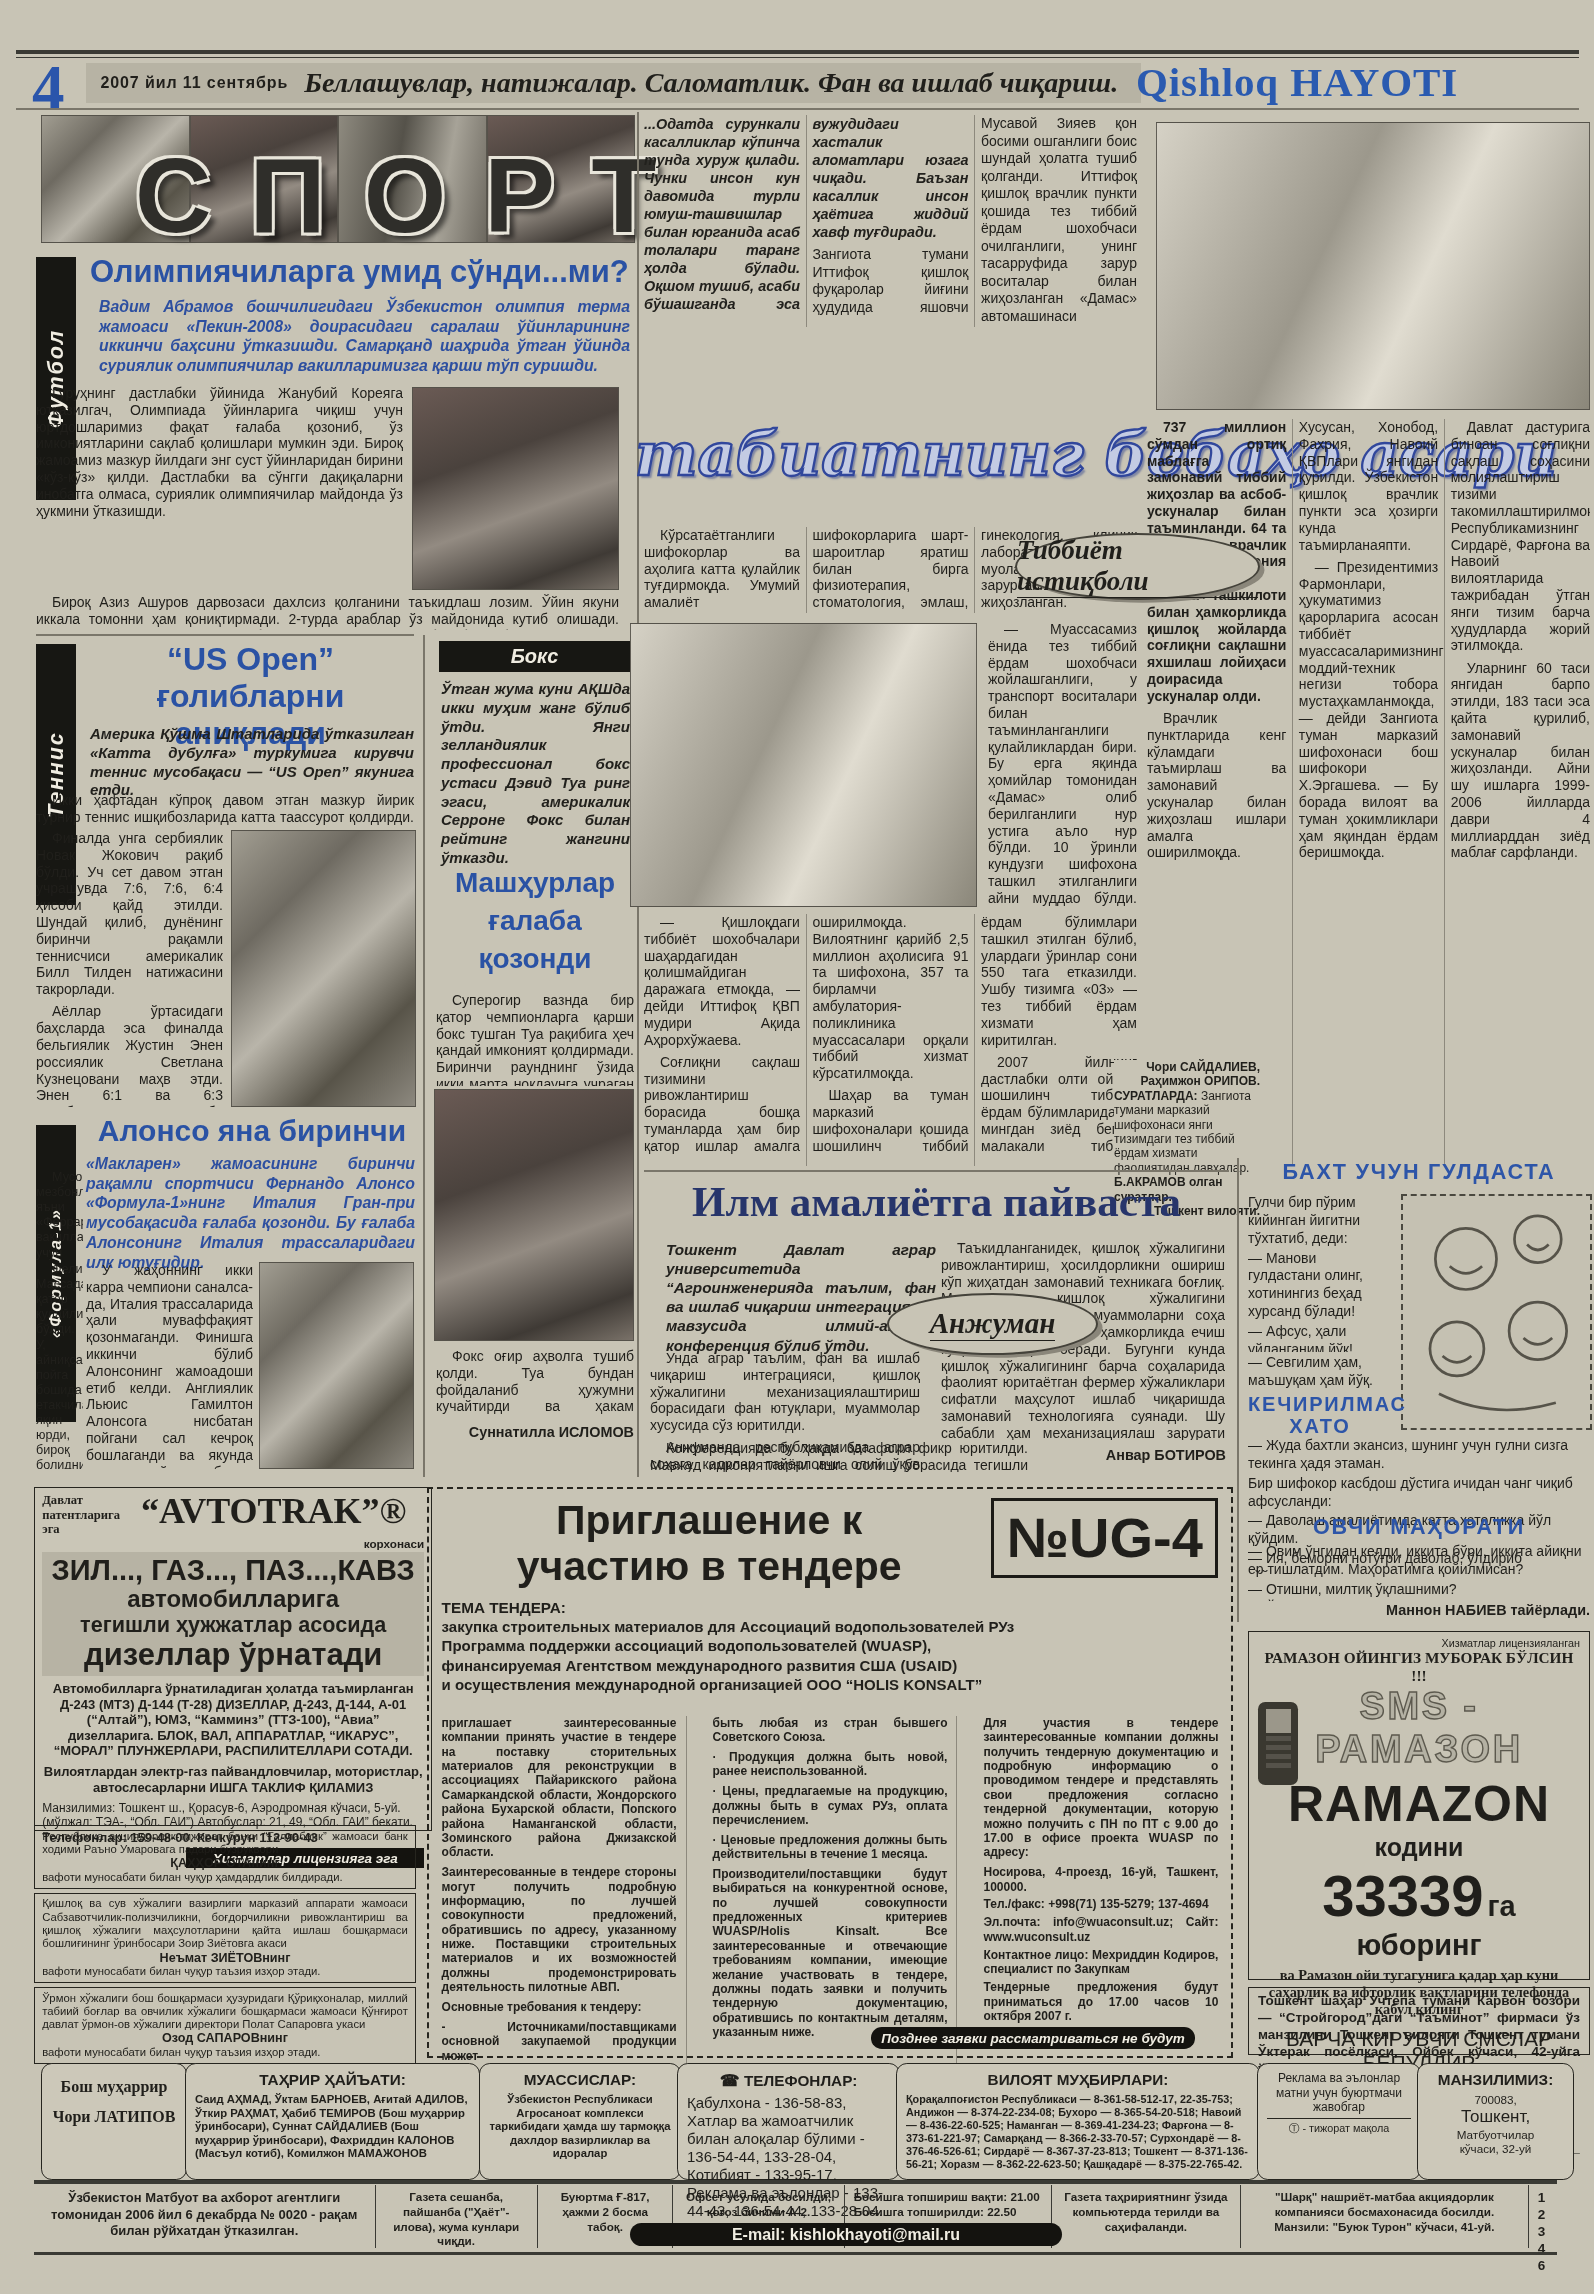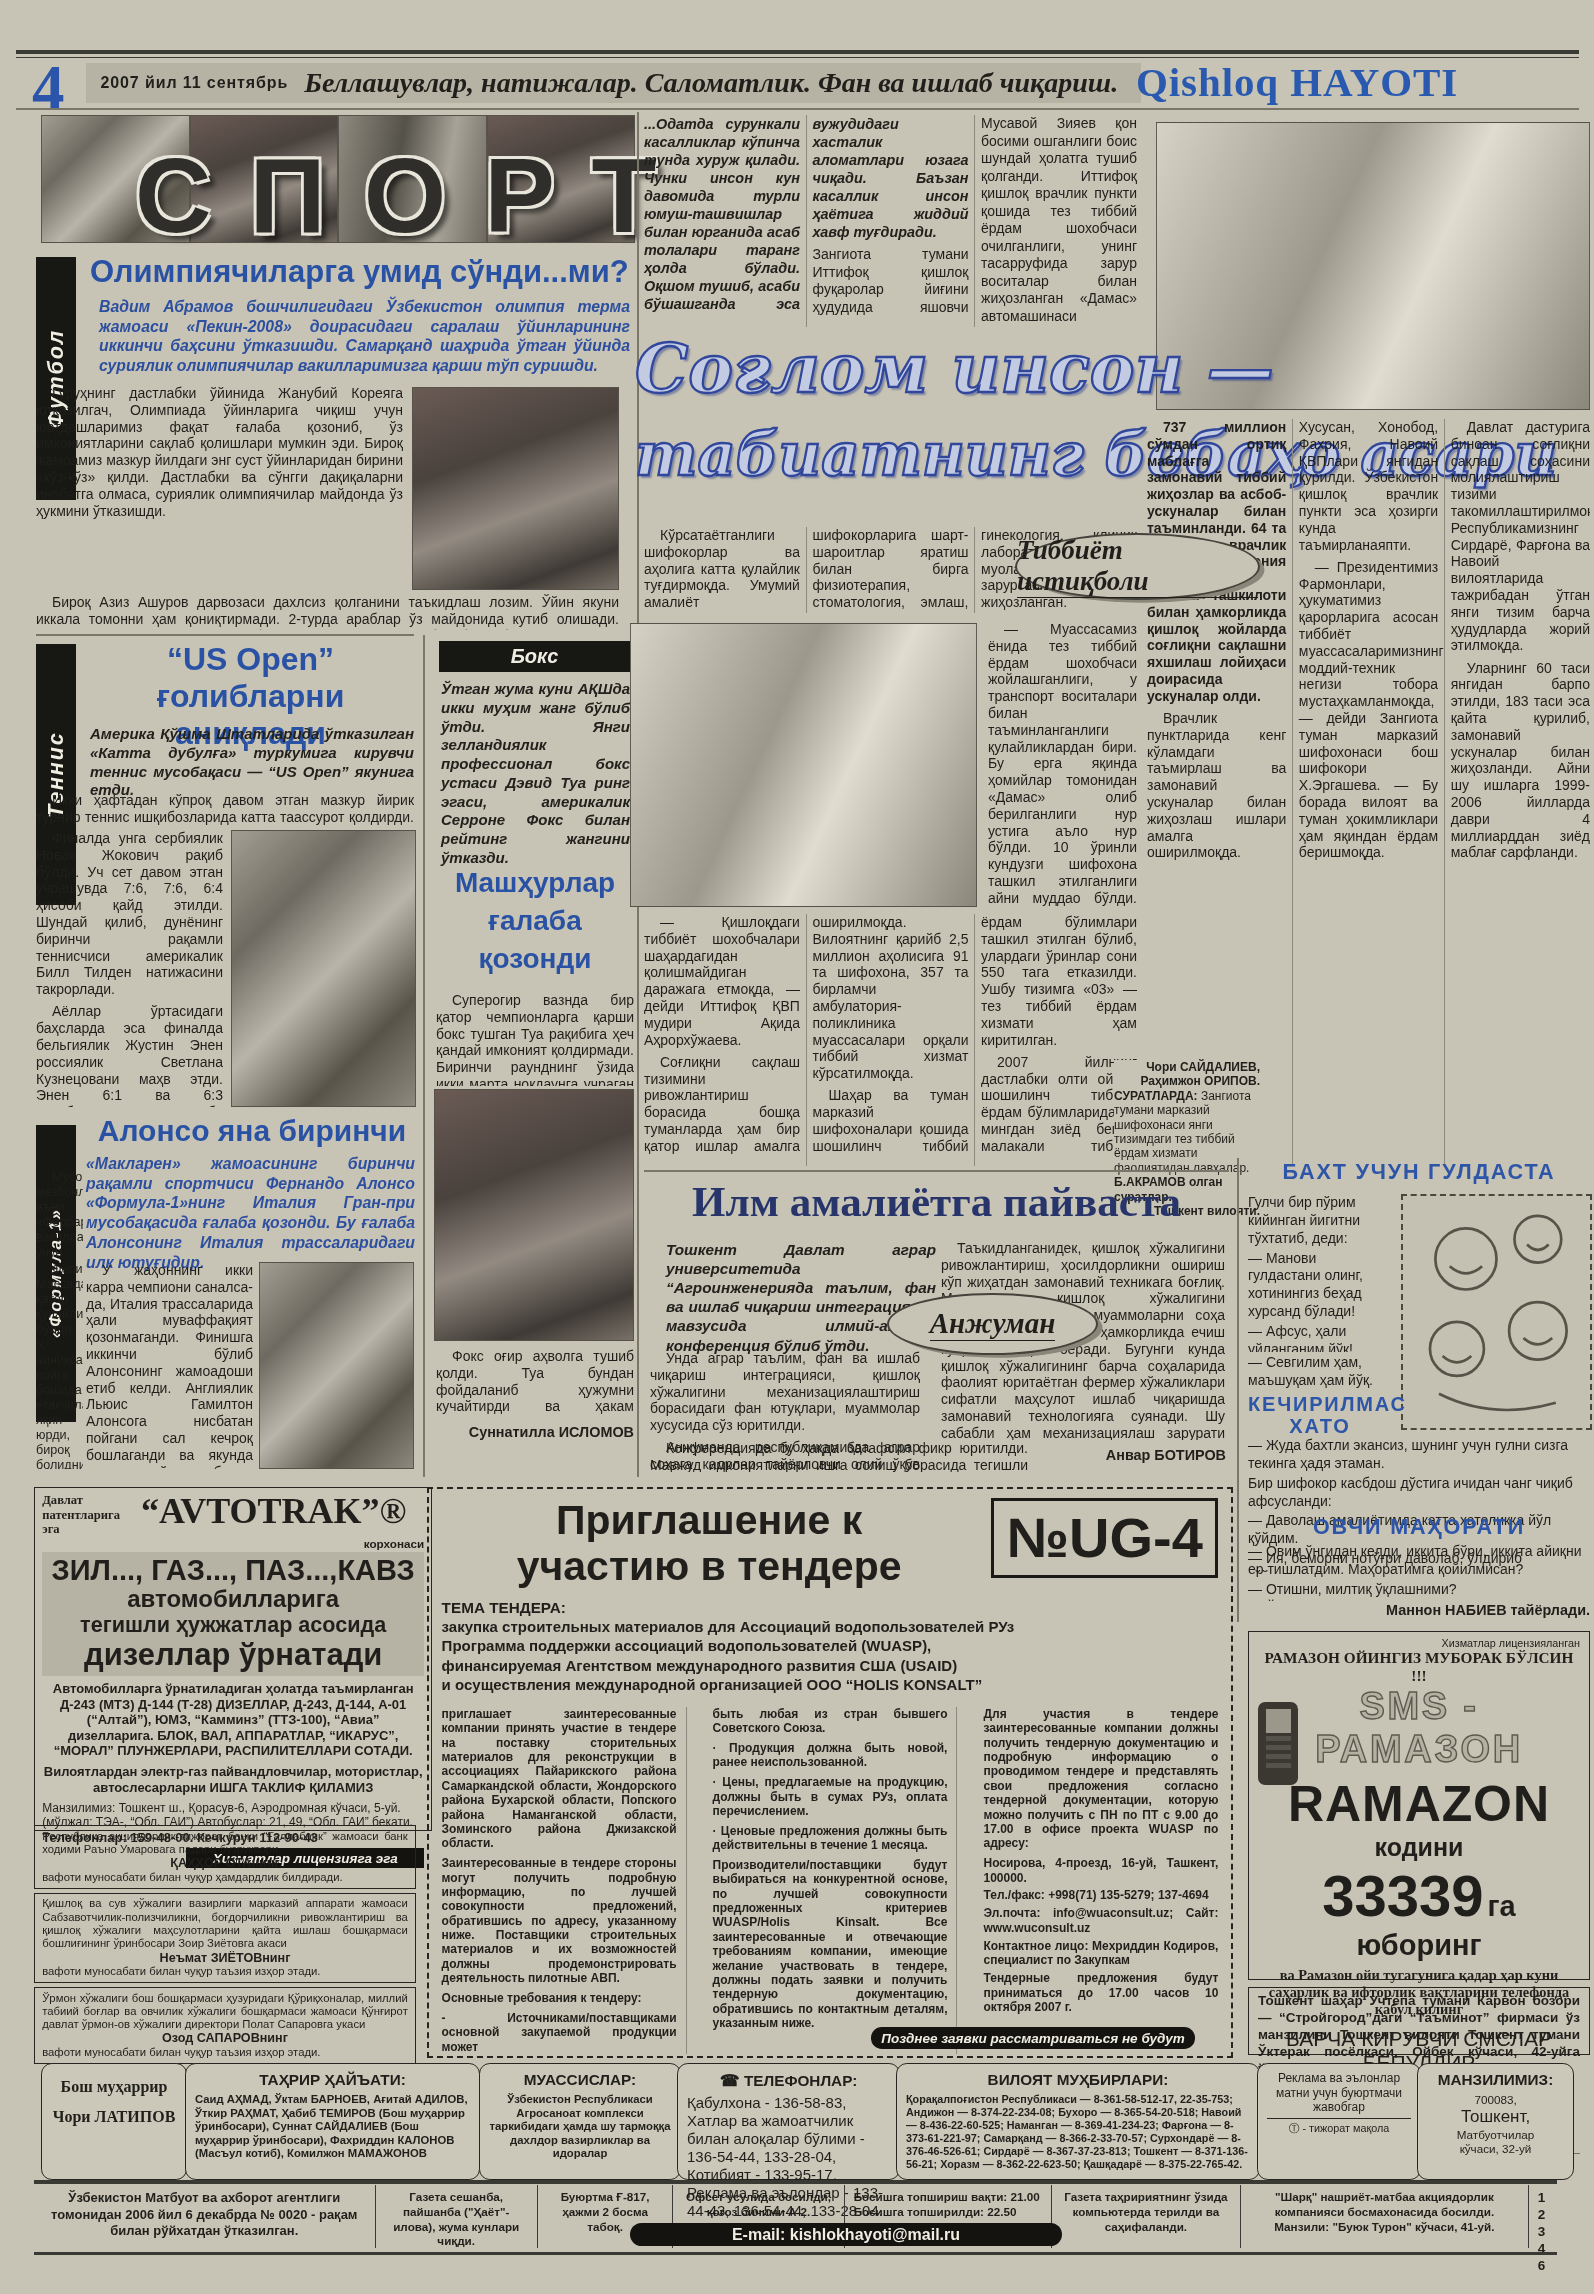--- a/index.html
+++ b/index.html
@@ -138,21 +138,20 @@
     <p>Мусобақа мезбонлар, яъни «Феррари» вакиллари учун омадсиз тугади. Кими Райкконен ва Фелипе Масса етакчиларга қаршилик кўрсатишга ҳаракат қилишди, бироқ пойга давомида бу нарса амалга ошмади.</p>
   </div>
 
   <div class="abs vline" style="left:637px;top:112px;height:1365px"></div>
 
   <div class="abs lead-dark cols3" style="left:644px;top:115px;width:493px;height:212px;overflow:hidden;font-size:14.4px">
     <div style="margin-bottom:5.4px">...Одатда сурункали касалликлар кўпинча тунда хуруж қилади. Чунки инсон кун давомида турли юмуш-ташвишлар билан юрганида асаб толалари таранг ҳолда бўлади. Оқшом тушиб, асаби бўшашганда эса вужудидаги хасталик аломатлари юзага чиқади. Баъзан касаллик инсон ҳаётига жиддий хавф туғдиради.</div>
     <div style="font-weight:normal;font-style:normal;font-size:14px">Зангиота тумани Иттифоқ қишлоқ фуқаролар йиғини ҳудудида яшовчи Мусавой Зияев қон босими ошганлиги боис шундай ҳолатга тушиб қолганди. Иттифоқ қишлоқ врачлик пункти қошида тез тиббий ёрдам шохобчаси очилганлиги, унинг тасарруфида зарур воситалар билан жиҳозланган «Дамас» автомашинаси мавжудлиги жуда қўл келди. Беморга зудлик билан биринчи ёрдам кўрсатилди.</div>
   </div>
   <div class="abs photo light" style="left:1156px;top:122px;width:434px;height:288px"></div>
-  <div class="abs script-title" style="left:635px;top:335px;font-size:67px">Соғлом инсон —</div>
   <div class="abs script-title" style="left:635px;top:425px;font-size:59px">табиатнинг бебаҳо асари</div>
   <div class="abs body-t cols3" style="left:644px;top:527px;width:493px;height:86px;overflow:hidden">
     <p>Кўрсатаётганлиги шифокорлар ва аҳолига катта қулайлик туғдирмоқда. Умумий амалиёт шифокорларига шарт-шароитлар яратиш билан бирга физиотерапия, стоматология, эмлаш, гинекология, клиник лаборатория, уқалаш, муолажа хоналари зарур анжомлар билан жиҳозланган.</p>
   </div>
   <div class="abs photo light" style="left:630px;top:623px;width:347px;height:284px"></div>
   <div class="abs body-t" style="left:988px;top:621px;width:149px;height:286px;overflow:hidden">
     <p>— Муассасамиз ёнида тез тиббий ёрдам шохобчаси жойлашганлиги, у транспорт воситалари билан таъминланганлиги қулайликлардан бири. Бу ерга яқинда ҳомийлар томонидан «Дамас» олиб берилганлиги нур устига аъло нур бўлди. 10 ўринли кундузги шифохона ташкил этилганлиги айни муддао бўлди. Кейинги</p>
   </div>
   <div class="abs body-t cols3" style="left:644px;top:914px;width:493px;height:252px;overflow:hidden">
     <p>— Қишлоқдаги тиббиёт шохобчалари шаҳардагидан қолишмайдиган даражага етмоқда, — дейди Иттифоқ ҚВП мудири Ақида Аҳрорхўжаева.</p>
@@ -285,21 +284,21 @@
       </div>
       <div style="border:3.6px solid #1b1a16;padding:9px 12.6px;font-weight:900;font-size:56px;line-height:1">№UG-4</div>
     </div>
     <div style="margin-top:9px;font-weight:bold;font-size:15.3px">ТЕМА ТЕНДЕРА:</div>
     <div style="font-weight:bold;font-size:15px;line-height:1.3">
       <div>закупка строительных материалов для Ассоциаций водопользователей РУз</div>
       <div>Программа поддержки ассоциаций водопользователей (WUASP),</div>
       <div>финансируемая Агентством международного развития США (USAID)</div>
       <div>и осуществления международной организацией ООО “HOLIS KONSALT”</div>
     </div>
-    <div style="display:flex;gap:26px;margin-top:12px;font-size:12px;font-weight:600;line-height:1.2;text-align:justify">
+    <div style="display:flex;gap:26px;margin-top:21px;font-size:12px;font-weight:600;line-height:1.2;text-align:justify">
       <div style="flex:1;border-right:0.9px solid #8d897d;padding-right:9px">
         <p style="margin:0 0 5.4px">приглашает заинтересованные компании принять участие в тендере на поставку сторительных материалов для реконструкции в ассоциациях Пайарикского района Самаркандской области, Жондорского района Бухарской области, Попского района Наманганской области, Зоминского района Джизакской области.</p>
         <p style="margin:0 0 5.4px">Заинтересованные в тендере стороны могут получить подробную информацию, по лучшей совокупности предложений, обратившись по адресу, указанному ниже. Поставщики строительных материалов и их возможностей должны продемонстрировать деятельность пилотные АВП.</p>
         <p style="margin:0 0 5.4px;font-weight:800">Основные требования к тендеру:</p>
         <p style="margin:0">- Источниками/поставщиками основной закупаемой продукции может</p>
       </div>
       <div style="flex:1;border-right:0.9px solid #8d897d;padding-right:9px">
         <p style="margin:0 0 5.4px">быть любая из стран бывшего Советского Союза.</p>
         <p style="margin:0 0 5.4px">· Продукция должна быть новой, ранее неиспользованной.</p>
         <p style="margin:0 0 5.4px">· Цены, предлагаемые на продукцию, должны быть в сумах РУз, оплата перечислением.</p>

